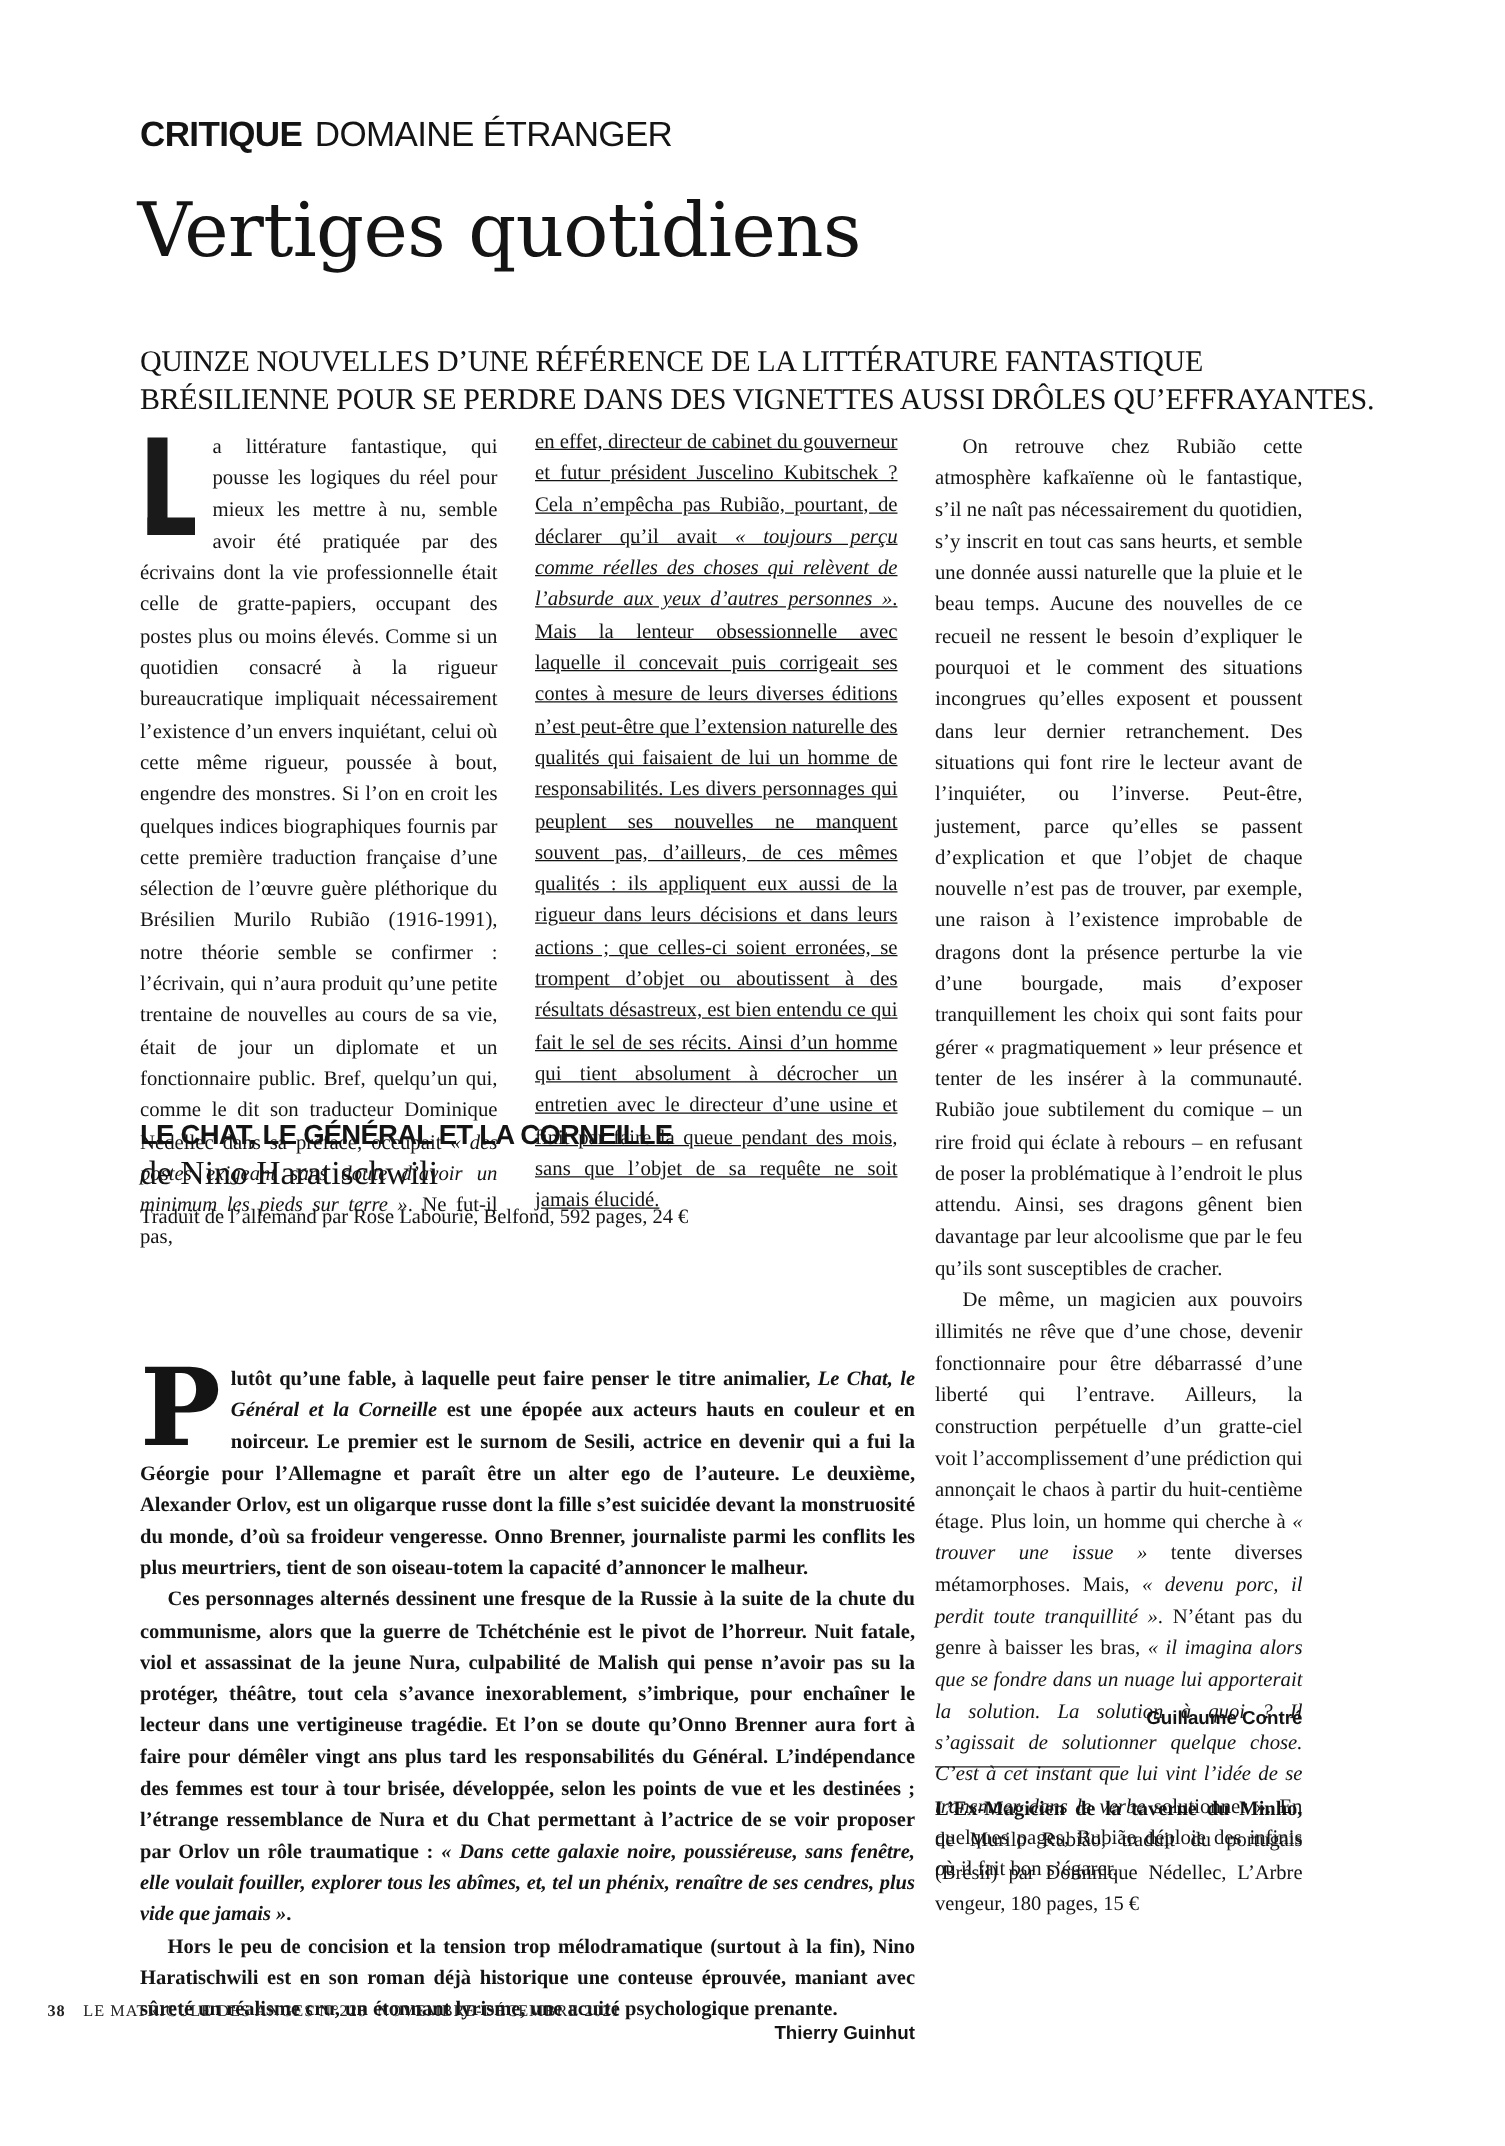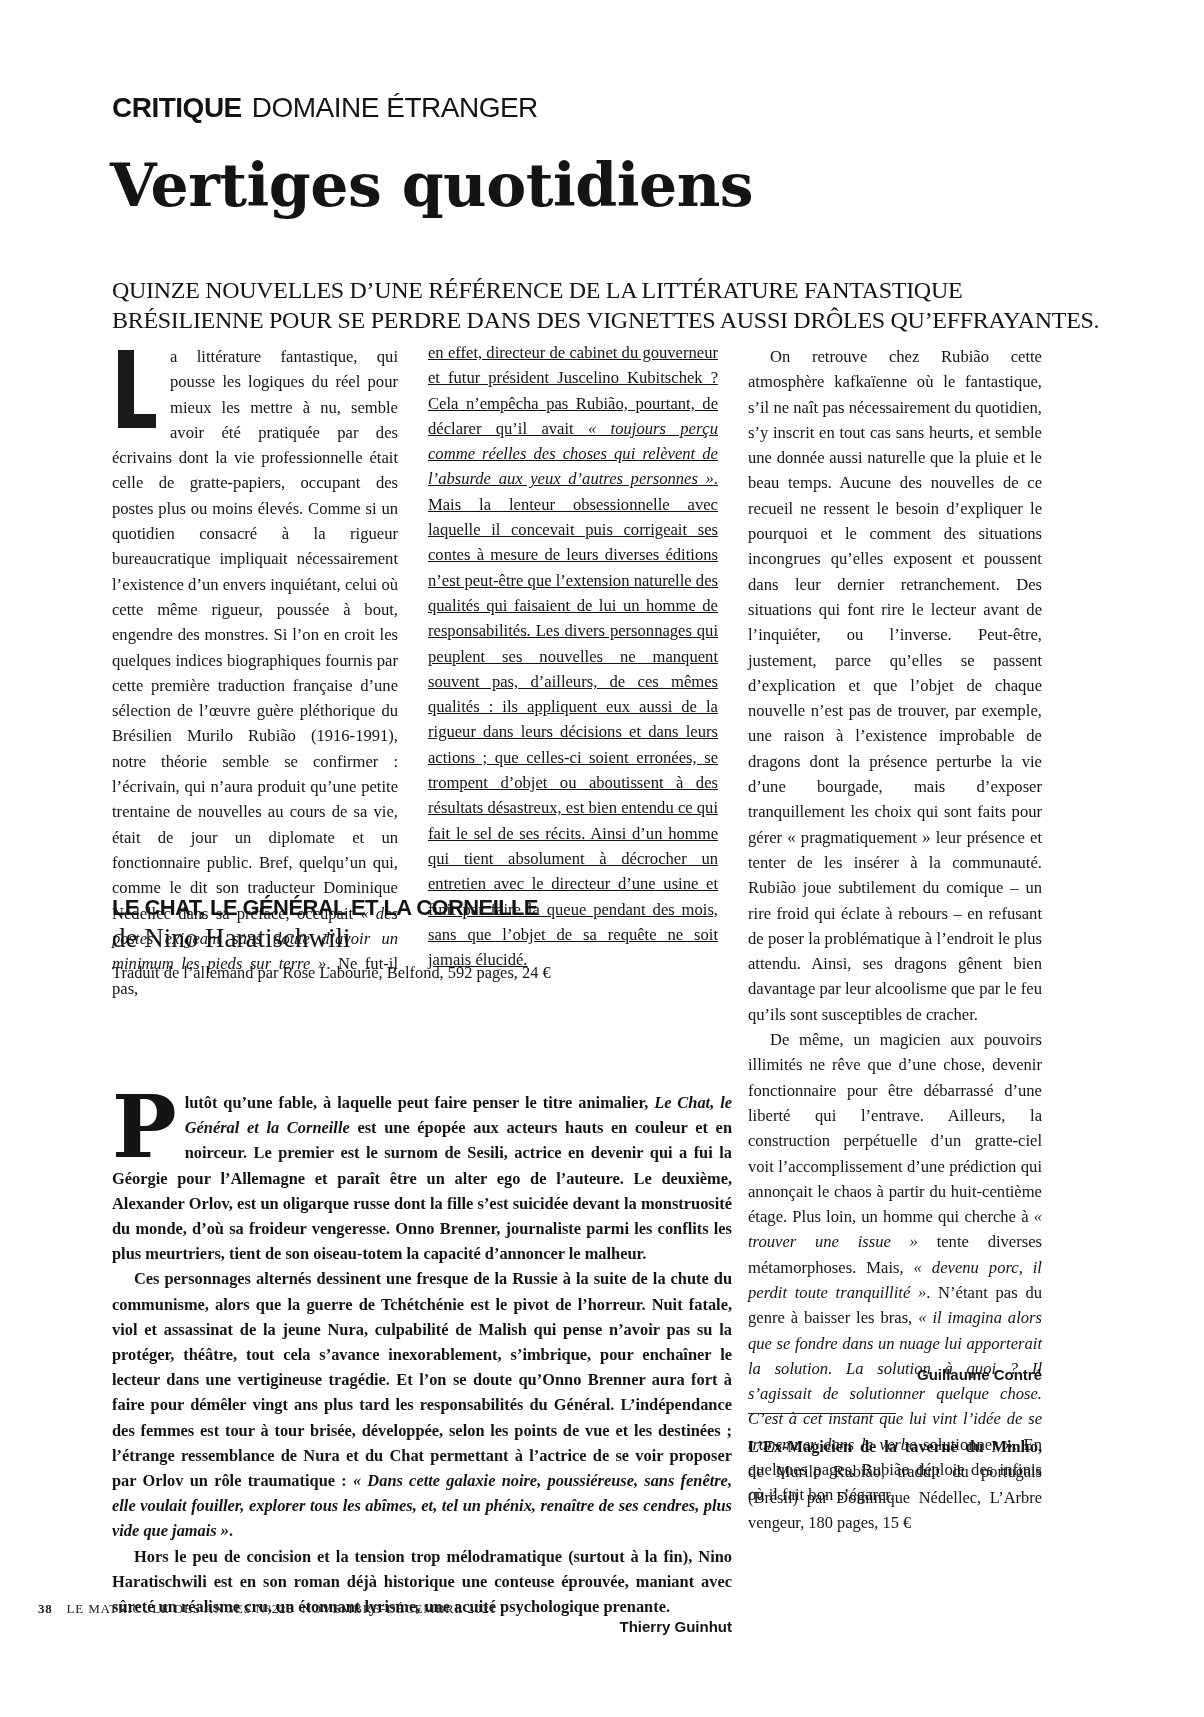--- a/index.html
+++ b/index.html
@@ -1,21 +1,21 @@
 <!DOCTYPE html>
 <html><head>
 <meta charset="utf-8">
 <style>
   html, body { margin:0; padding:0; background:#ffffff; }
   body { width:1204px; height:1717px; position:relative; overflow:hidden; color:#141414;
          font-family:"Liberation Serif","DejaVu Serif",serif; }
   .kicker { position:absolute; left:112px; top:92px; font-size:28px; line-height:32px; white-space:nowrap;text-align:center; }
   .kicker .rubric { font-family:"Liberation Sans","DejaVu Sans",sans-serif; font-weight:bold; letter-spacing:-0.5px; }
   .kicker .section { font-family:"Liberation Sans","DejaVu Sans",sans-serif; font-weight:normal; margin-left:10px; letter-spacing:-0.5px; }
-  .title { position:absolute; left:110px; top:152px; font-size:60px; line-height:66px; font-weight:bold;
+  .title { position:absolute; left:110px; top:152px; font-size:60px; line-height:66px; font-weight:normal;
            font-family:"DejaVu Serif","Liberation Serif",serif; letter-spacing:-0.5px; white-space:nowrap; }
   .deck { position:absolute; left:112px; top:238px; width:1000px; font-size:24px; line-height:30px;
           text-transform:uppercase; letter-spacing:-0.3px;margin-top:37px; }
   .col { position:absolute; font-size:16.6px; line-height:25.3px; text-align:justify; hyphens:manual; }
   .col p { margin:0; }
   .col p.indent { text-indent:22px; }
   #col1 { left:112px; top:344px; width:286px; }
   #col2 { left:428px; top:340px; width:290px;text-decoration:underline; }
   #col3 { left:748px; top:344px; width:294px; }
   .dropcap-l { float:left; width:42px; height:78px; margin:6px 10px 0 6px; position:relative; }

